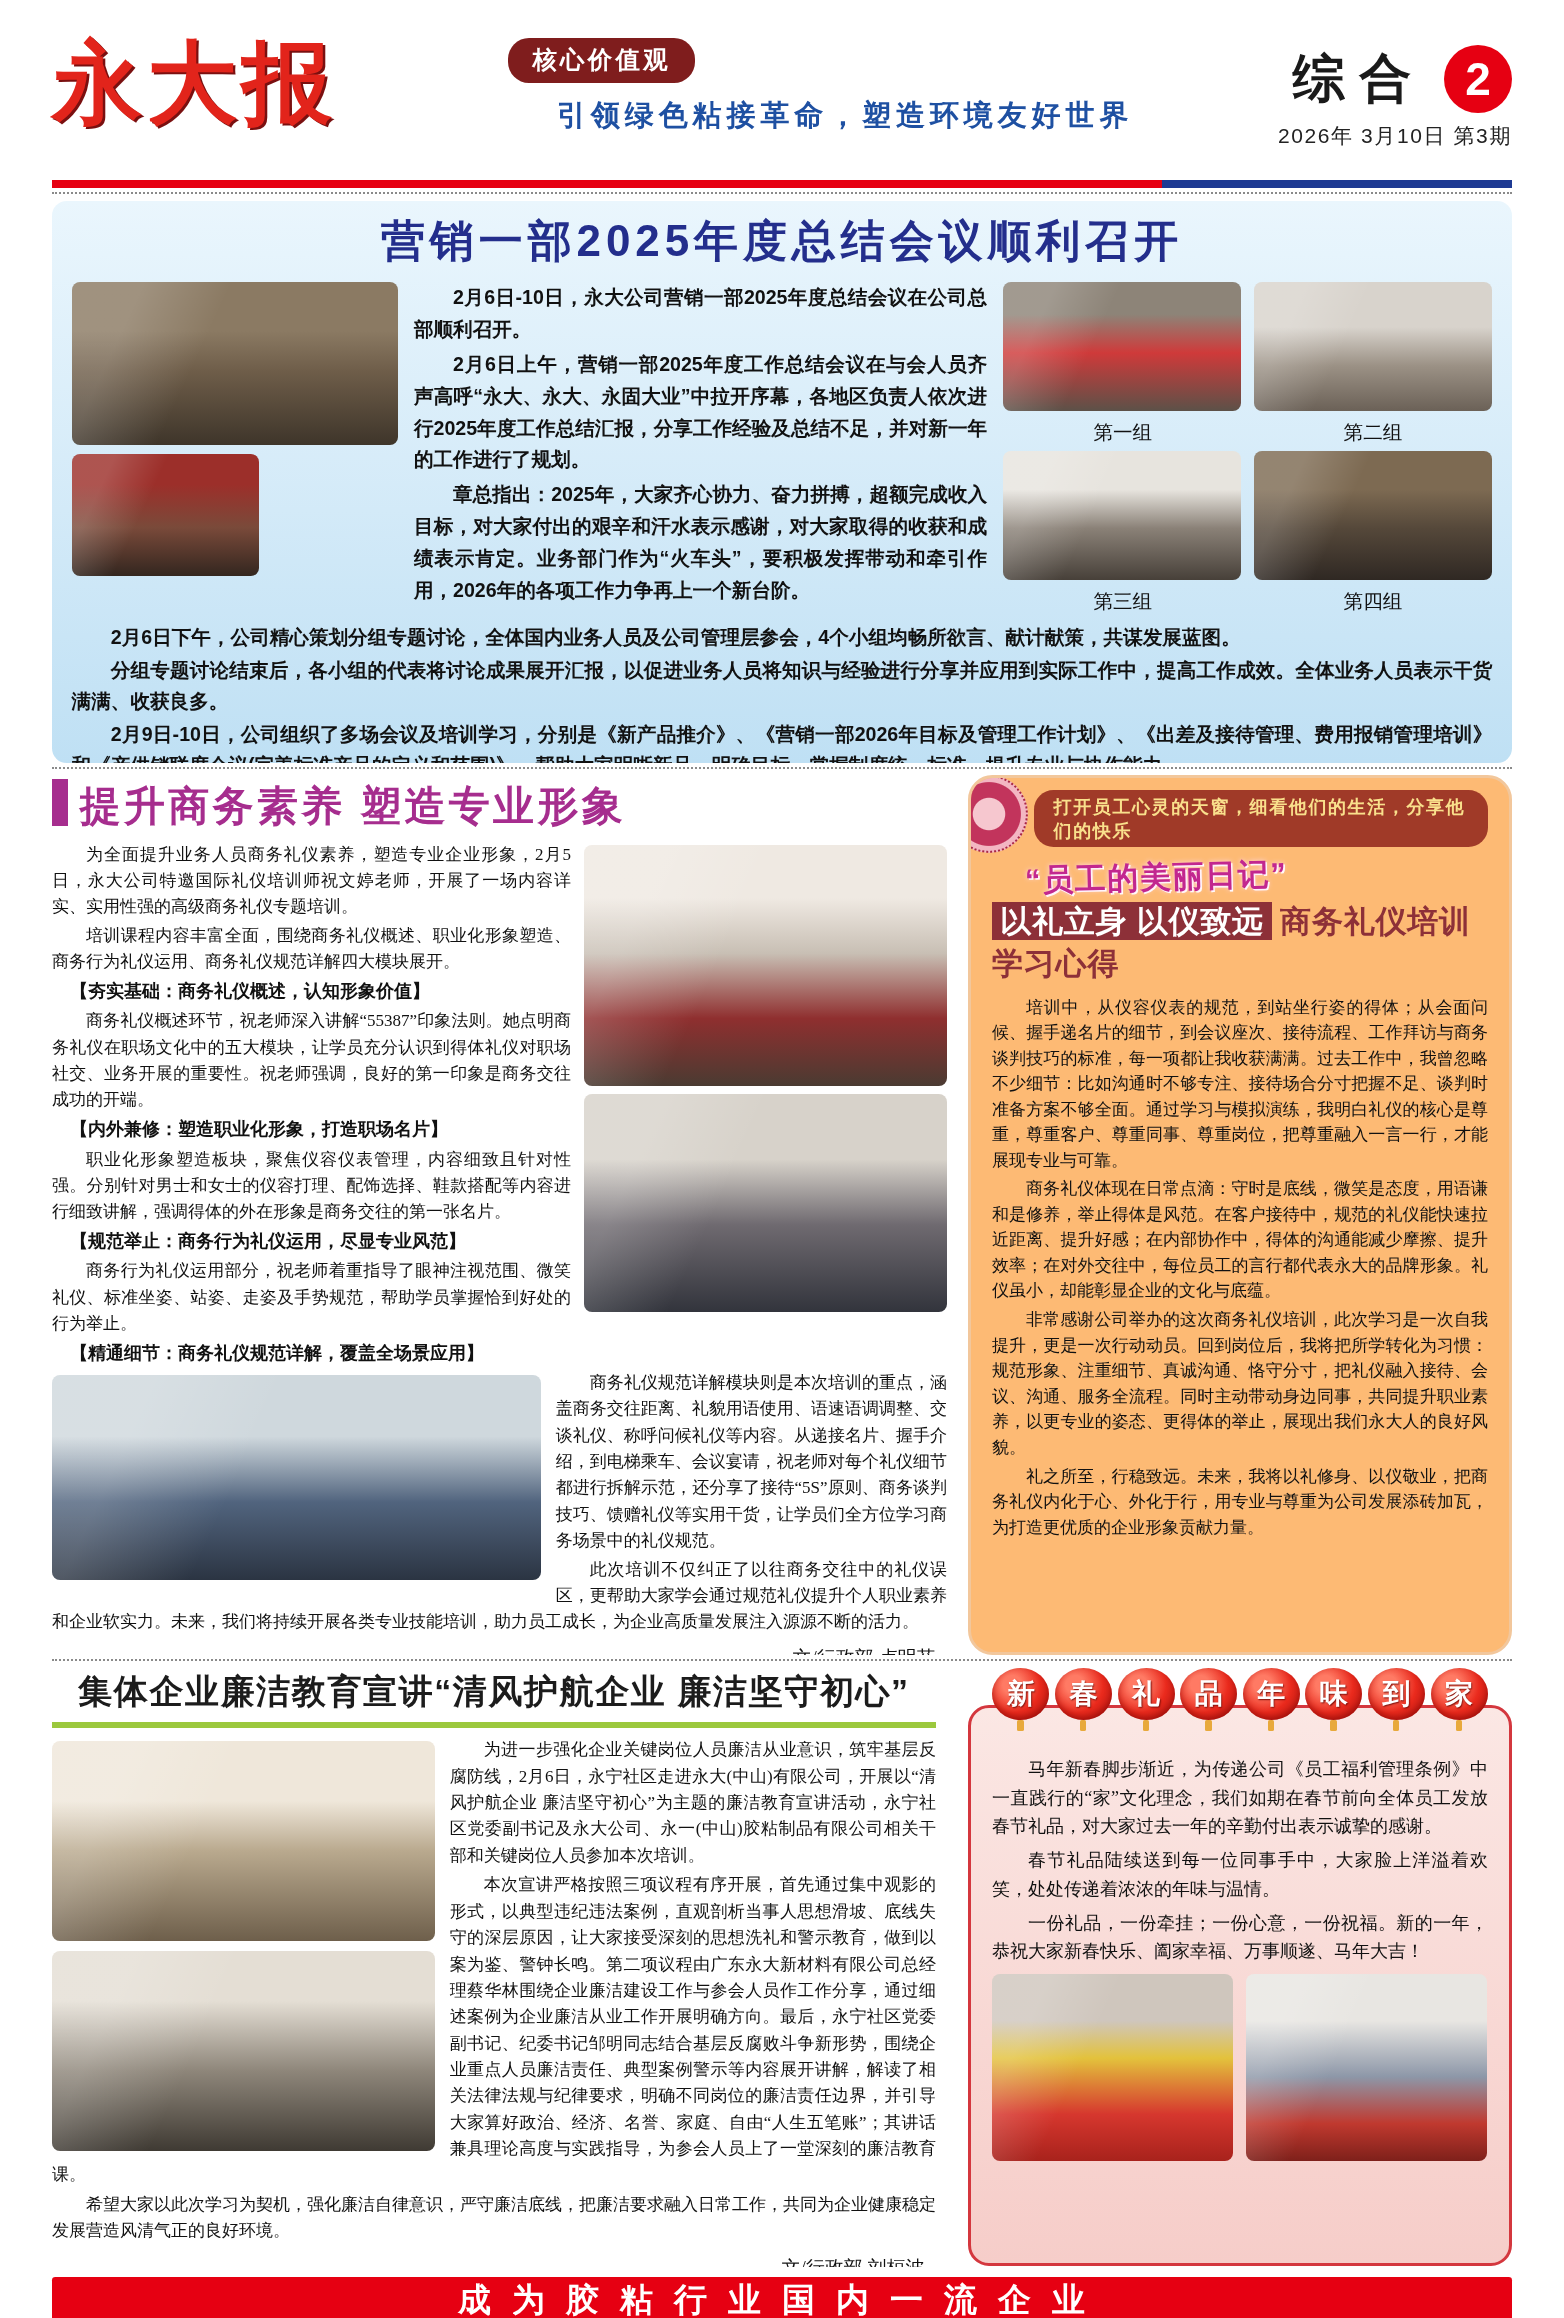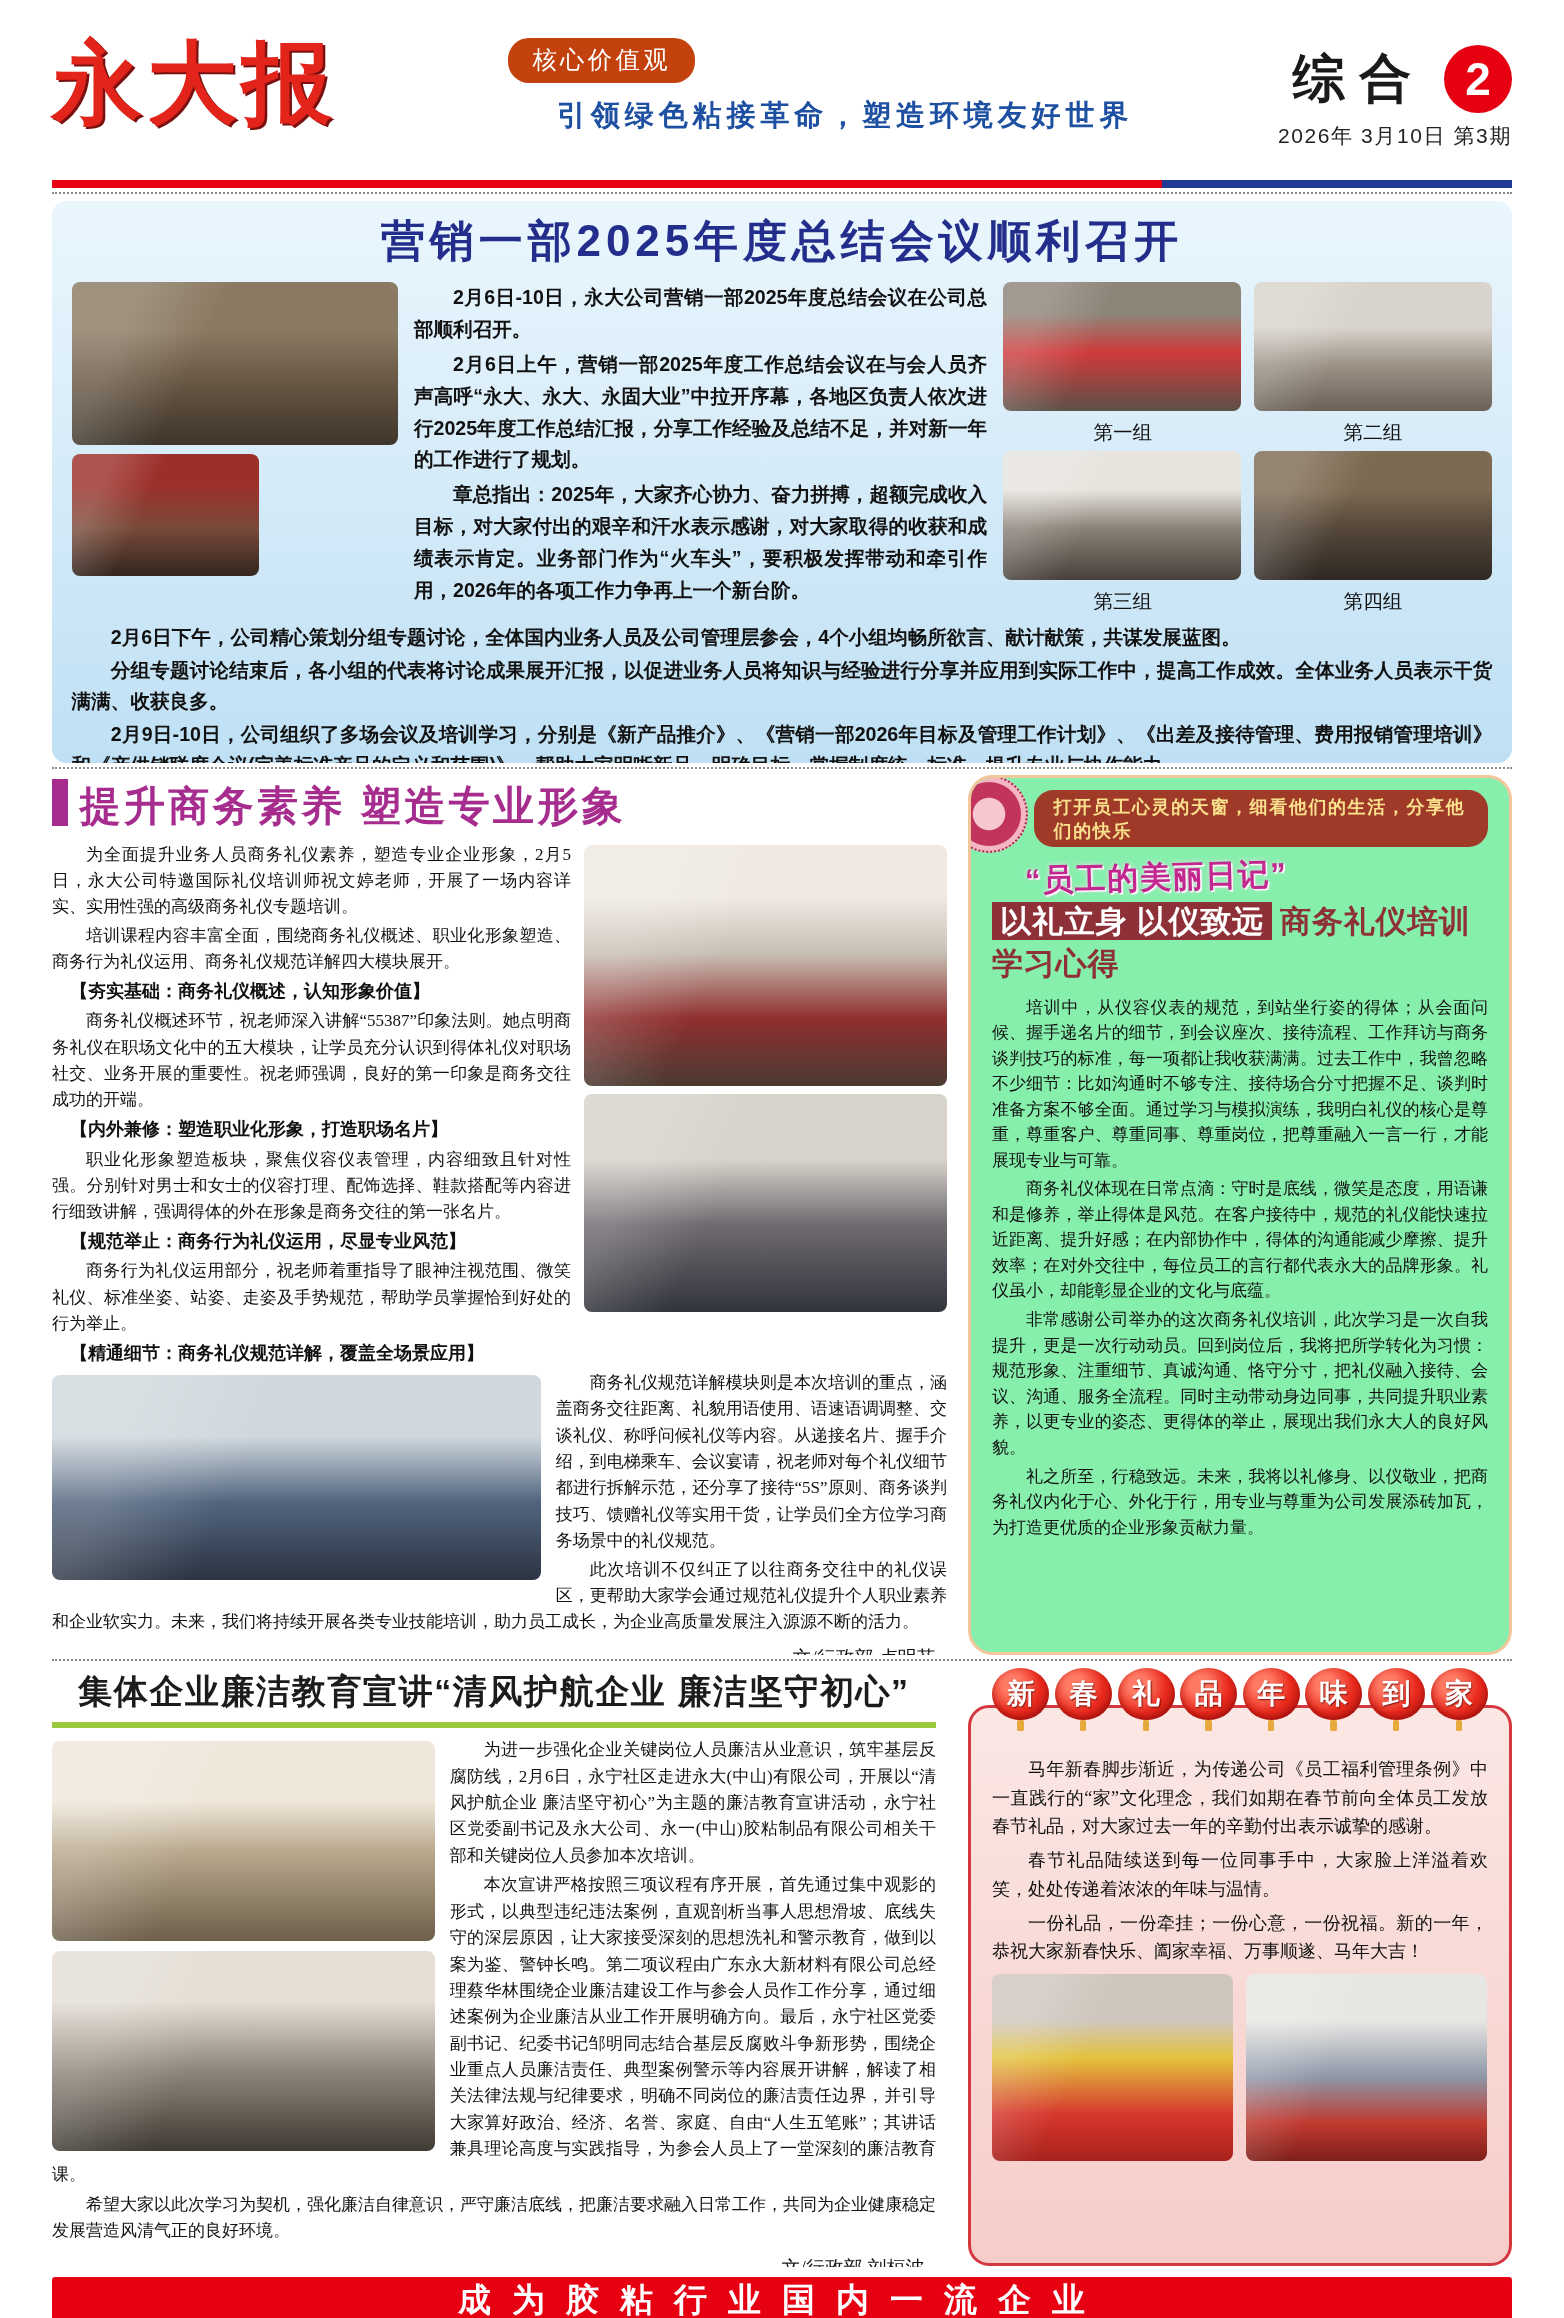--- a/index.html
+++ b/index.html
@@ -6,22 +6,22 @@
   body { width:1564px; height:2319px; overflow:hidden; background:#ffffff;
          font-family:"Liberation Serif","DejaVu Serif",serif; color:#111; }
   .page { width:1564px; height:2319px; padding:33px 52px 0; overflow:hidden; }
 
   
   .masthead { height:147px; display:flex; align-items:flex-start; }
   .logo { font-family:"DejaVu Serif","Liberation Serif",serif; font-weight:900;
           font-size:90px; line-height:1.1; color:#e2241b;
           text-shadow:2.4px 2.4px 0 #7a1010; letter-spacing:4.9px; width:456px; }
   .mast-mid { flex:1; padding-top:4.9px; }
-  .core-badge { display:inline-block; background:#c2410c; color:#fff;
-                font-family:"Liberation Sans",sans-serif; font-weight:400;
+  .core-badge { display:inline-block; background:#7f1d1d; color:#fff;
+                font-family:"Liberation Sans",sans-serif; font-weight:700;
                 font-size:24.4px; padding:6.5px 24.4px; border-radius:21px; letter-spacing:3.3px;text-align:right; }
   .slogan { margin-top:13px; margin-left:49px; color:#1e50a2; font-weight:700;
             font-size:29px; letter-spacing:4.9px; font-family:"Liberation Sans",sans-serif; }
   .mast-right { width:342px; text-align:right; padding-top:11.4px; }
   .section-row { display:flex; align-items:center; justify-content:flex-end; gap:18px; }
   .section-name { font-size:52px; font-weight:900; letter-spacing:14.7px;
                   font-family:"Liberation Sans",sans-serif; color:#1a1a1a; }
   .page-circle { width:68px; height:68px; border-radius:50%; background:#e60012;
                  color:#fff; font-family:"Liberation Sans",sans-serif; font-weight:900;
                  font-size:46px; display:flex; align-items:center; justify-content:center; }
@@ -79,21 +79,21 @@
   .ph-train1 { width:363px; height:241px;
                background:linear-gradient(180deg,#efe9e2 0 22%,#c8bfb4 45%,#8f2f2f 72%,#4a3b32 100%); }
   .ph-train2 { width:363px; height:218px; margin-top:8.1px;
                background:linear-gradient(180deg,#d7d2ca 0 30%,#6f6a70 60%,#32343c 100%); }
   .bracket-head { font-weight:700; font-size:18px; text-indent:1em; }
   .ph-groupwide { float:left; width:489px; height:205px; margin:4.9px 14.7px 4.9px 0;
                background:linear-gradient(180deg,#cfd8dd 0 30%,#51647e 62%,#2b3442 100%); }
 
   
   .diary-panel { width:544px; flex:none; border:3.3px solid #f2c79c; border-radius:24.4px;
-                 background:#86efac; padding:11.4px 21px 8.1px; position:relative; overflow:hidden; }
+                 background:#fdba74; padding:11.4px 21px 8.1px; position:relative; overflow:hidden; }
   .diary-head { position:relative; margin-bottom:4.9px; }
   .flower-icon { position:absolute; left:-42px; top:-14.7px; width:78px; height:78px;
                  border-radius:50%; background:radial-gradient(circle at 50% 50%,#f6c7cf 0 30%,#c2345c 32% 60%,#f3b6c2 62% 100%);
                  border:2.4px dotted #a82746; }
   .diary-banner { margin-left:42px; display:inline-block; background:#a03a28; color:#f9e08c;
                   font-family:"Liberation Sans",sans-serif; font-weight:700; font-size:18px;
                   padding:4.9px 19.6px; border-radius:19.6px; letter-spacing:1.6px; }
   .diary-badge { margin:6.5px 0 3.3px 33px; color:#c2278f; font-family:"Liberation Sans",sans-serif;
                  font-weight:900; font-size:31px; letter-spacing:1.6px; transform:rotate(-1.5deg);
                  text-shadow:0 0 4.9px #ffd9f1, 1.6px 1.6px 0 #ffffff; }

